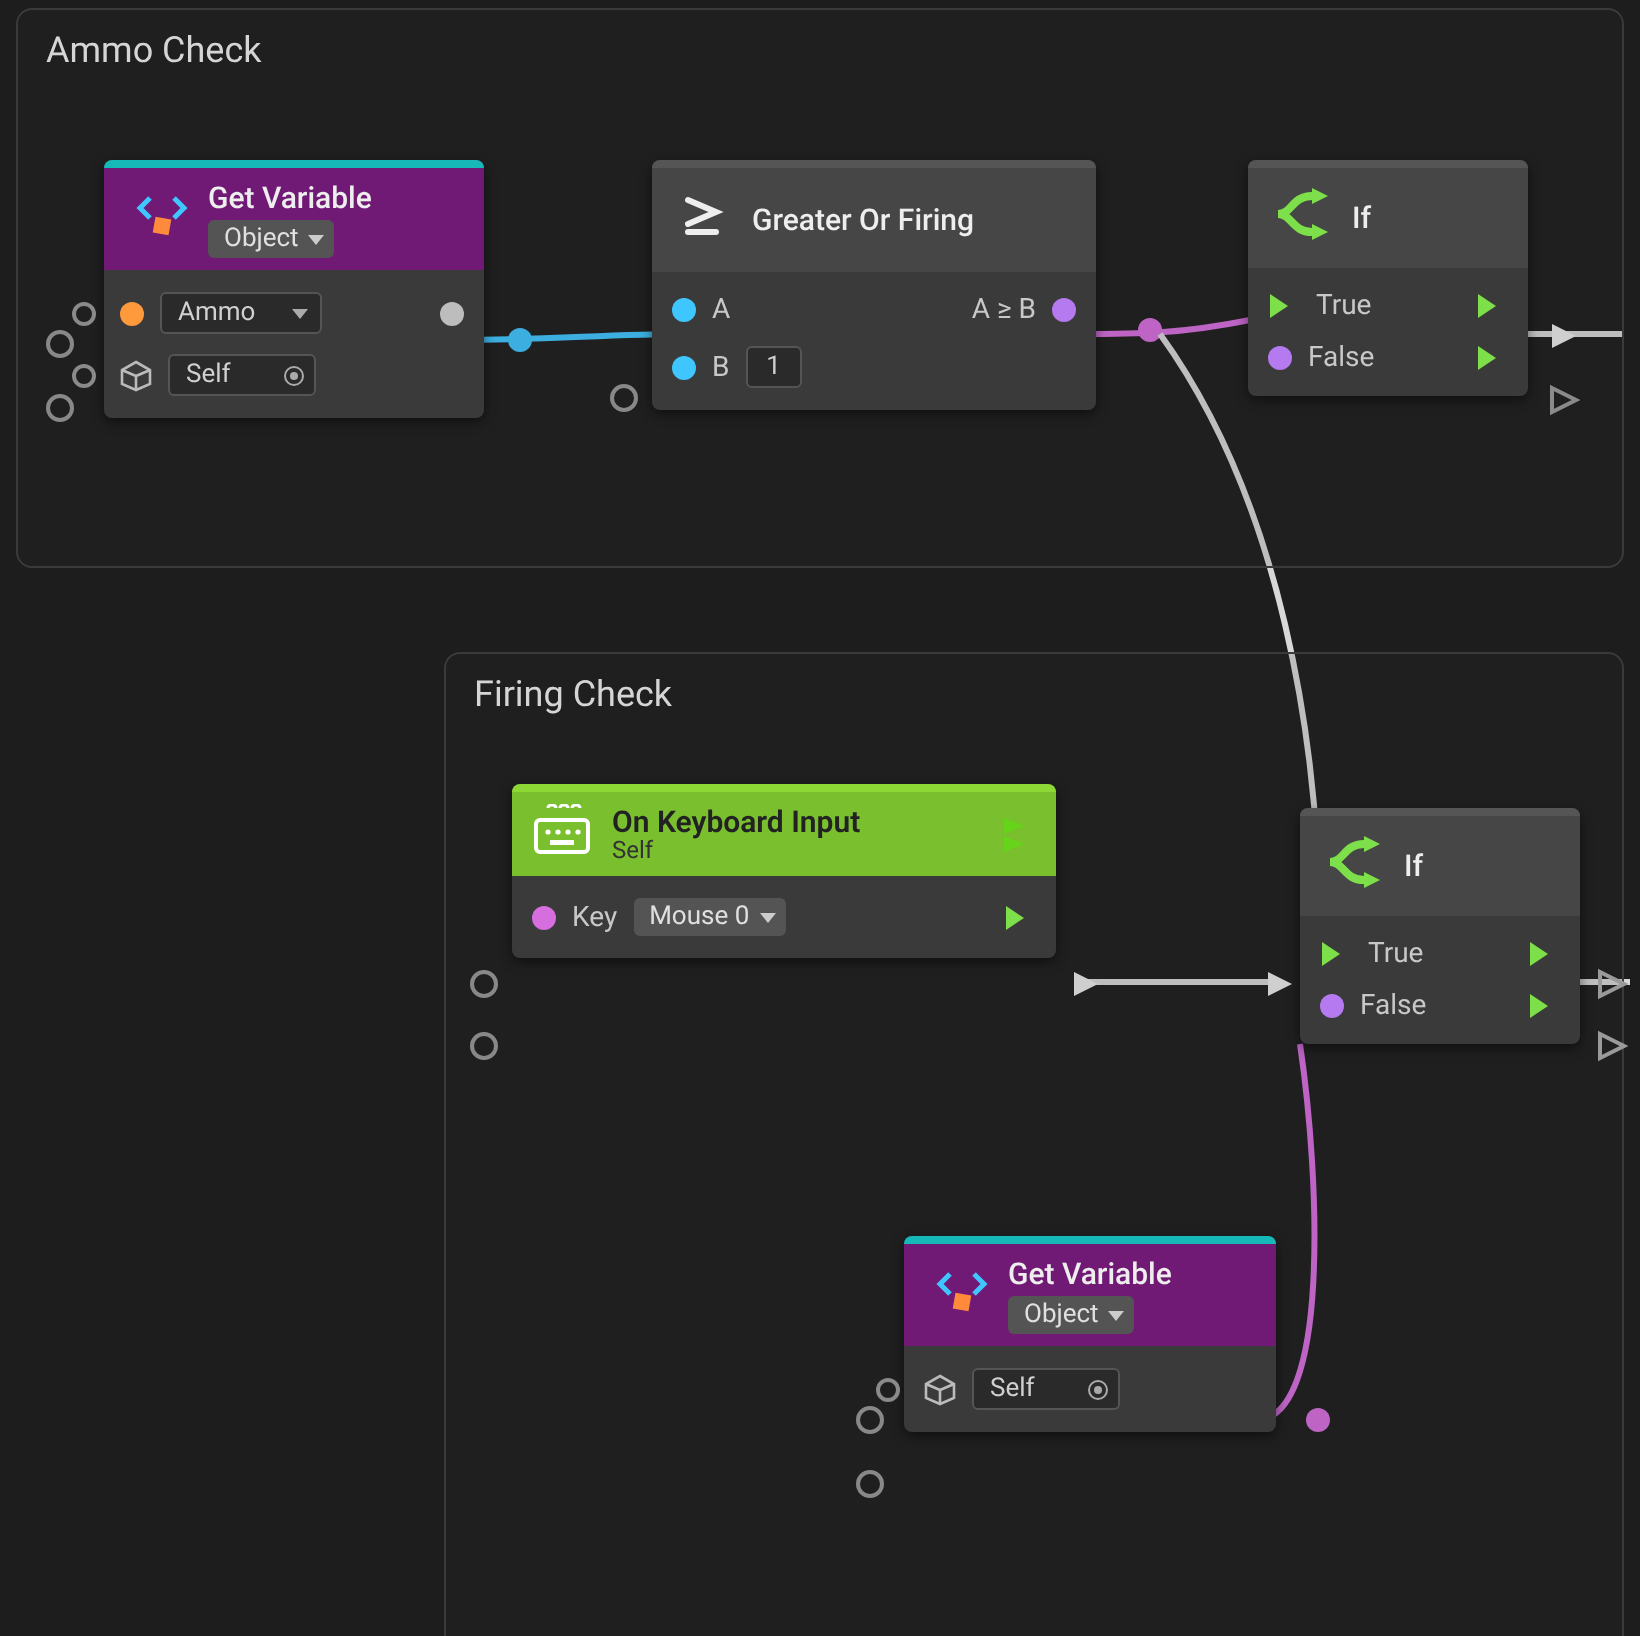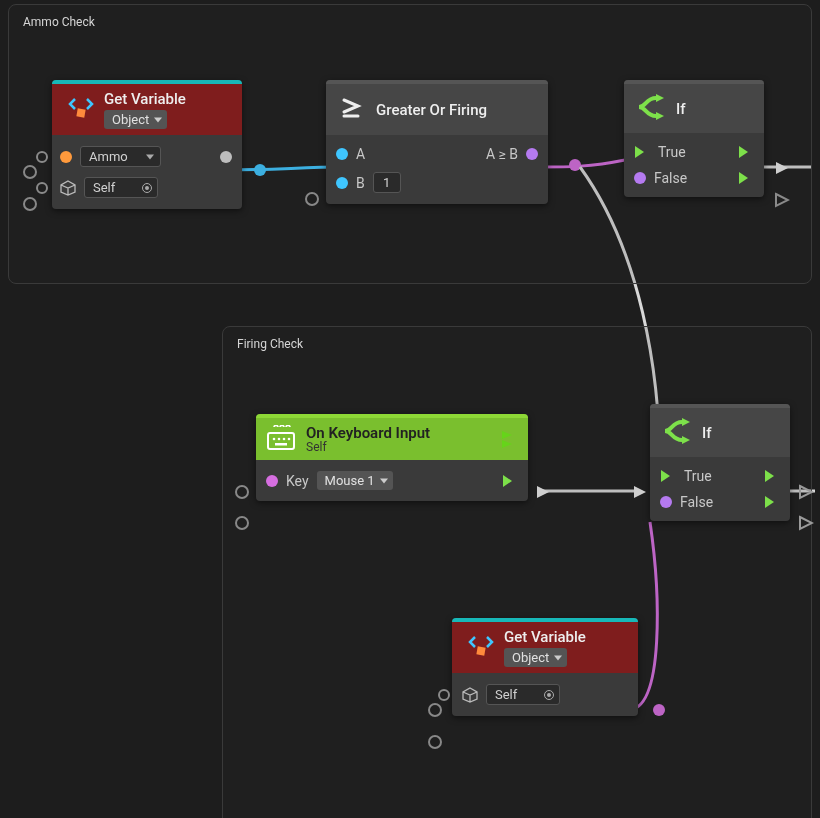--- a/index.html
+++ b/index.html
@@ -22,38 +22,38 @@
   }
 
   .group {
     position: absolute;
     border: 1px solid #3a3a3a;
     border-radius: 8px;
     background: rgba(50,50,50,0.15);
   }
   .group-title {
     padding: 10px 14px 6px 14px;
-    font-size: 12px;
+    font-size: 18px;
     color: #d5d5d5;
   }
 
   .node {
     position: absolute;
     background: #3a3a3a;
     border-radius: 4px;
     box-shadow: 0 2px 6px rgba(0,0,0,0.5);
   }
   .node-header {
     display: flex;
     align-items: center;
     gap: 10px;
     padding: 6px 10px;
     border-radius: 4px 4px 0 0;
   }
-  .hdr-teal { background: #7f1d1d; border-top: 4px solid #17b8b8; padding-left: 16px;}
+  .hdr-teal { background: #701a75; border-top: 4px solid #17b8b8; padding-left: 16px;}
   .hdr-green { background: #7abf2e; border-top: 4px solid #8ed836;}
   .hdr-dark { background: #464646; border-top: 4px solid #555;}
   .node-header .title {
     font-size: 15px;
     color: #eee;
     font-weight: 500;
   }
   .node-header .subtitle {
     font-size: 12px;
     color: #d9d9d9;
@@ -308,21 +308,21 @@
 <span class="tri-flow" style="position:absolute; left:774px; top:192px;">
   <svg width="16" height="16">
       <path d="M2 2 L14 8 L2 14 Z" fill="none" stroke="#8a8a8a" stroke-width="2"></path>
     </svg>
 </span>
 
 <div class="group" style="left:222px; top:326px; width:590px; height:613px;">
   <div class="group-title">Firing Check</div>
 </div>
 
-<div class="node" style="left:256px; top:414px; width:272px;">
+<div class="node" style="left:256px; top:392px; width:272px;">
   <div class="node-header hdr-green">
     <span class="hdr-icon">
       <svg width="30" height="26" viewBox="0 0 30 26">
           <rect x="2" y="8" width="26" height="16" rx="2" stroke="#fff" stroke-width="2" fill="none"></rect>
           <circle cx="8" cy="14" r="1.3" fill="#fff"></circle>
           <circle cx="13" cy="14" r="1.3" fill="#fff"></circle>
           <circle cx="18" cy="14" r="1.3" fill="#fff"></circle>
           <circle cx="23" cy="14" r="1.3" fill="#fff"></circle>
           <rect x="9" y="18" width="12" height="2.5" fill="#fff"></rect>
           <path d="M8 2 C8 0 12 0 12 2 M14 2 C14 0 18 0 18 2 M20 2 C20 0 24 0 24 2" stroke="#fff" stroke-width="1.6" fill="none"></path>
@@ -335,21 +335,21 @@
     <span class="arrow-out">
         <svg width="18" height="20">
           <path d="M2 2 L12 6 L2 10 Z M2 11 L12 15 L2 19 Z" fill="#66d41a"></path>
         </svg>
       </span>
   </div>
   <div class="node-body">
     <div class="row">
       <span class="port p-pink"></span>
       <span class="label">Key</span>
-      <span class="chip"><span>Mouse 1</span><span class="caret"></span></span>
+      <span class="chip"><span>Mouse 0</span><span class="caret"></span></span>
       <span class="spacer"></span>
       <span class="arrow-out">
           <svg width="16" height="14">
             <path d="M1 1 L10 7 L1 13 Z" fill="#7de04a"></path>
           </svg>
         </span>
     </div>
   </div>
 </div>
 <span class="ext-port" style="left:235px; top:485px;"></span>

